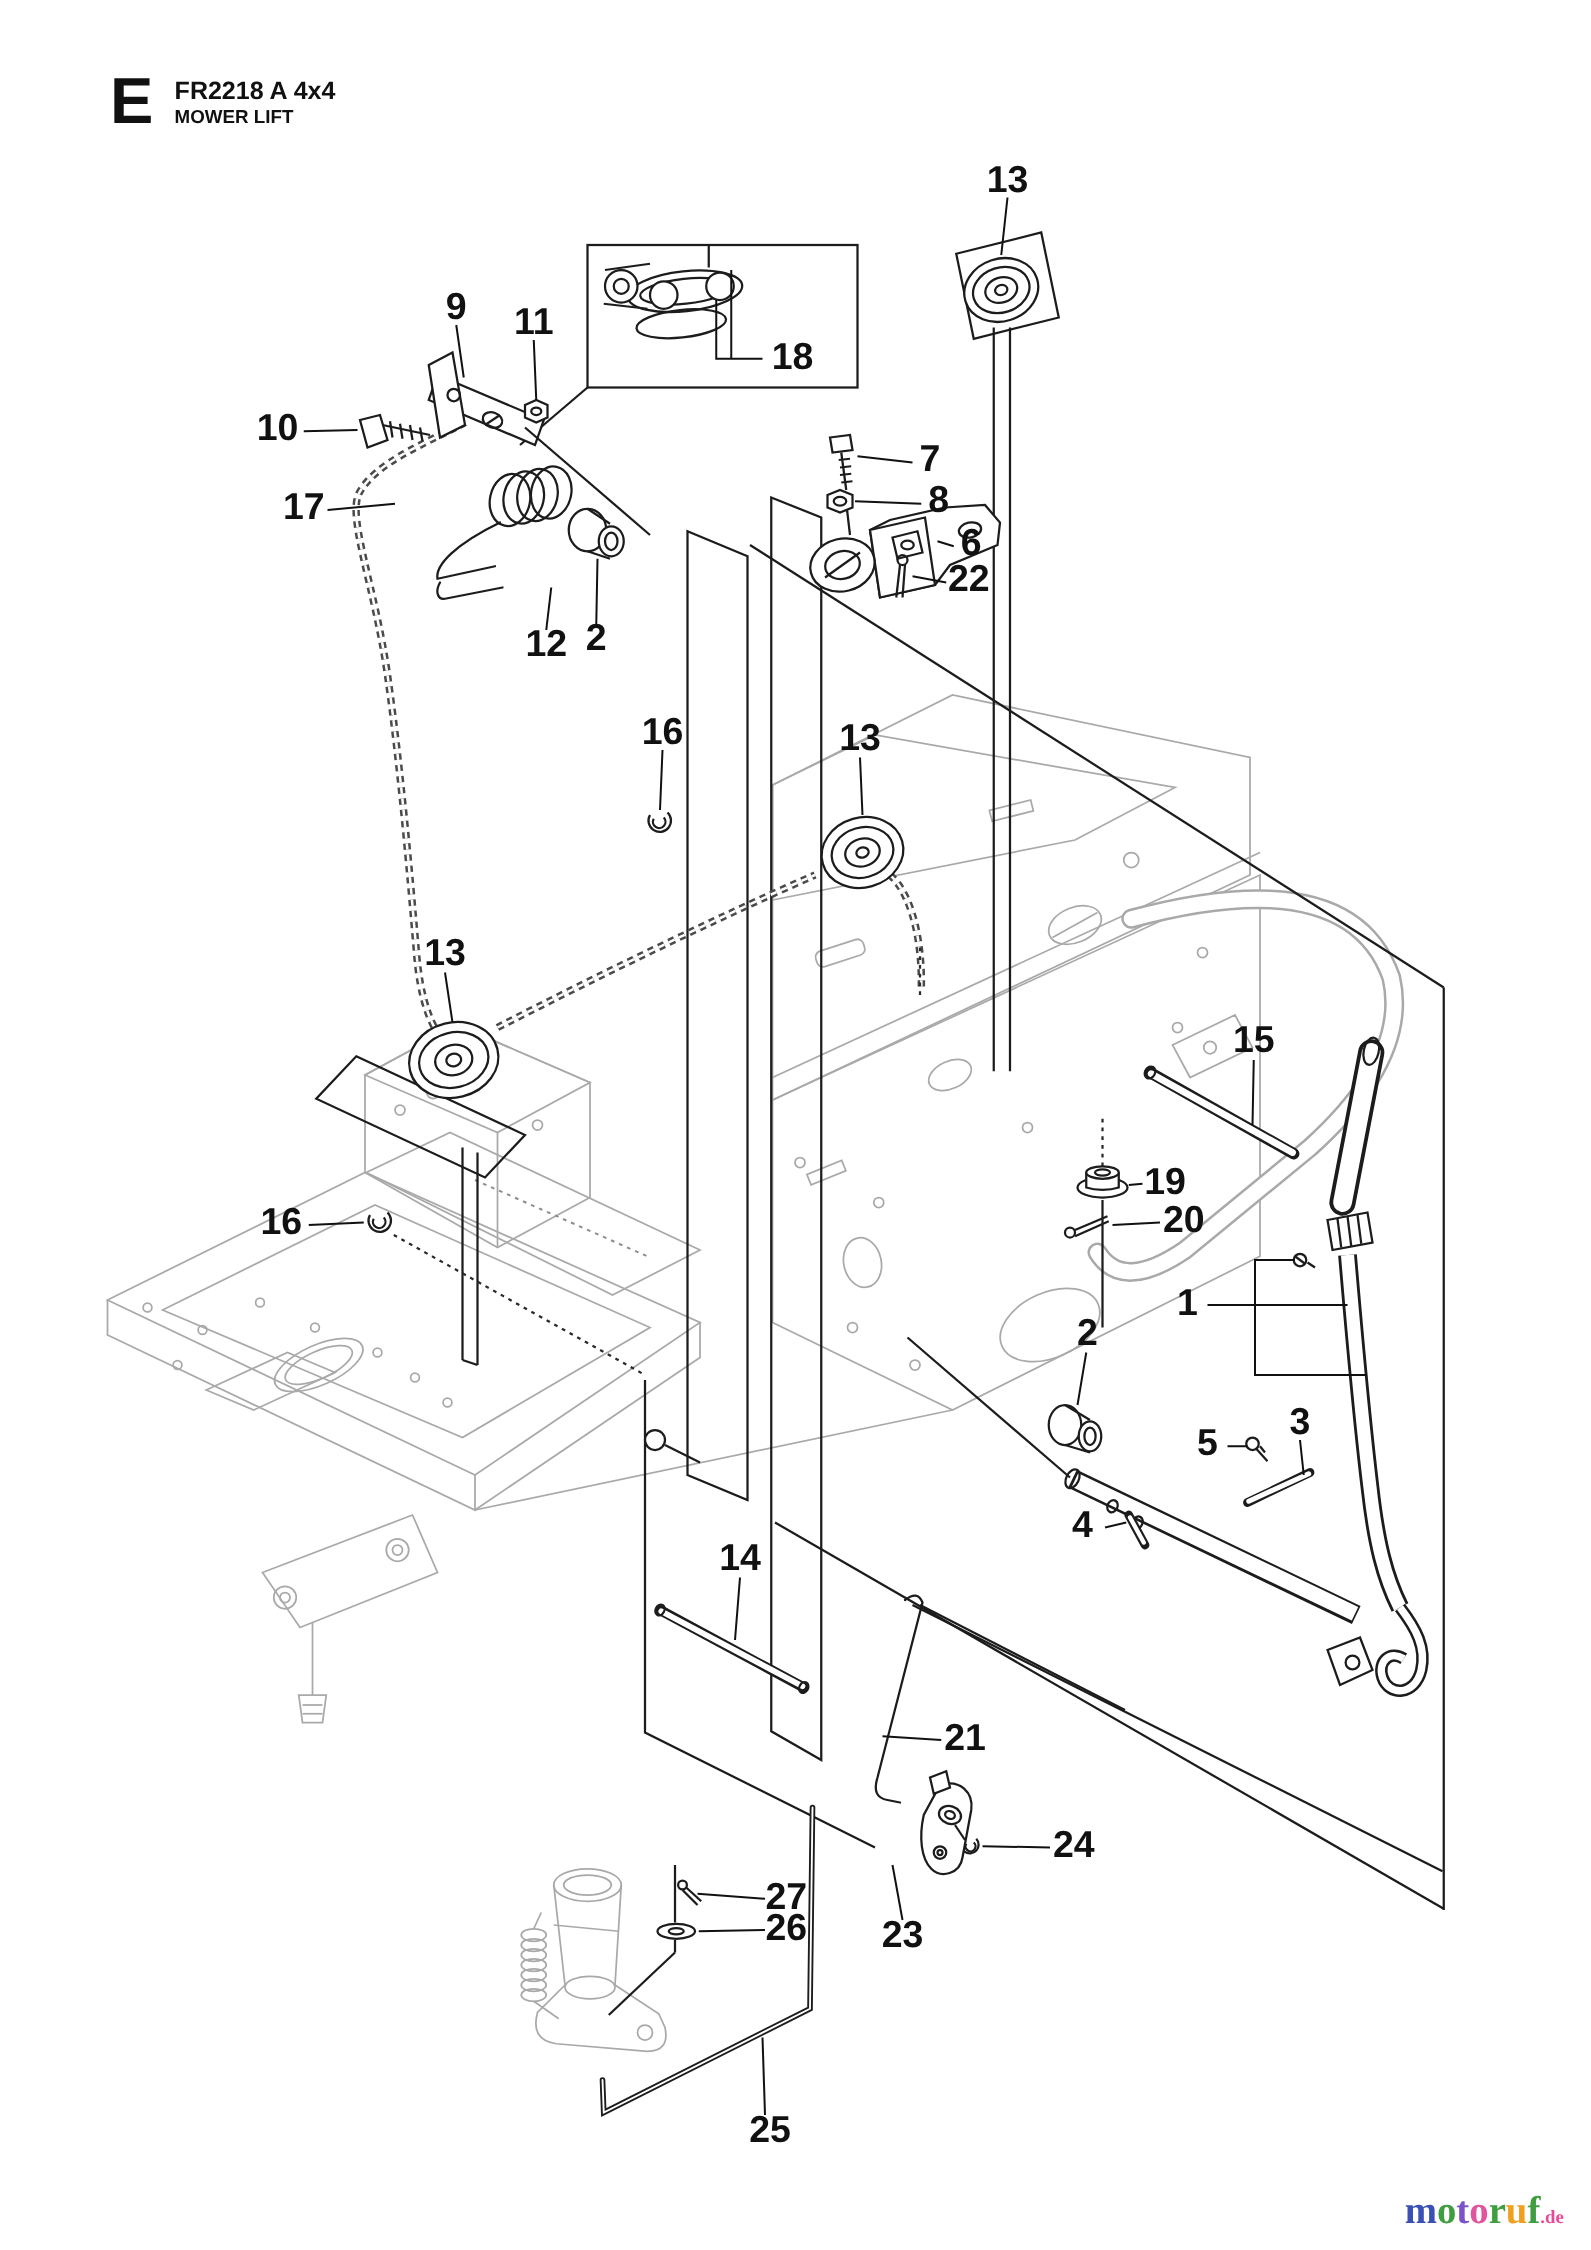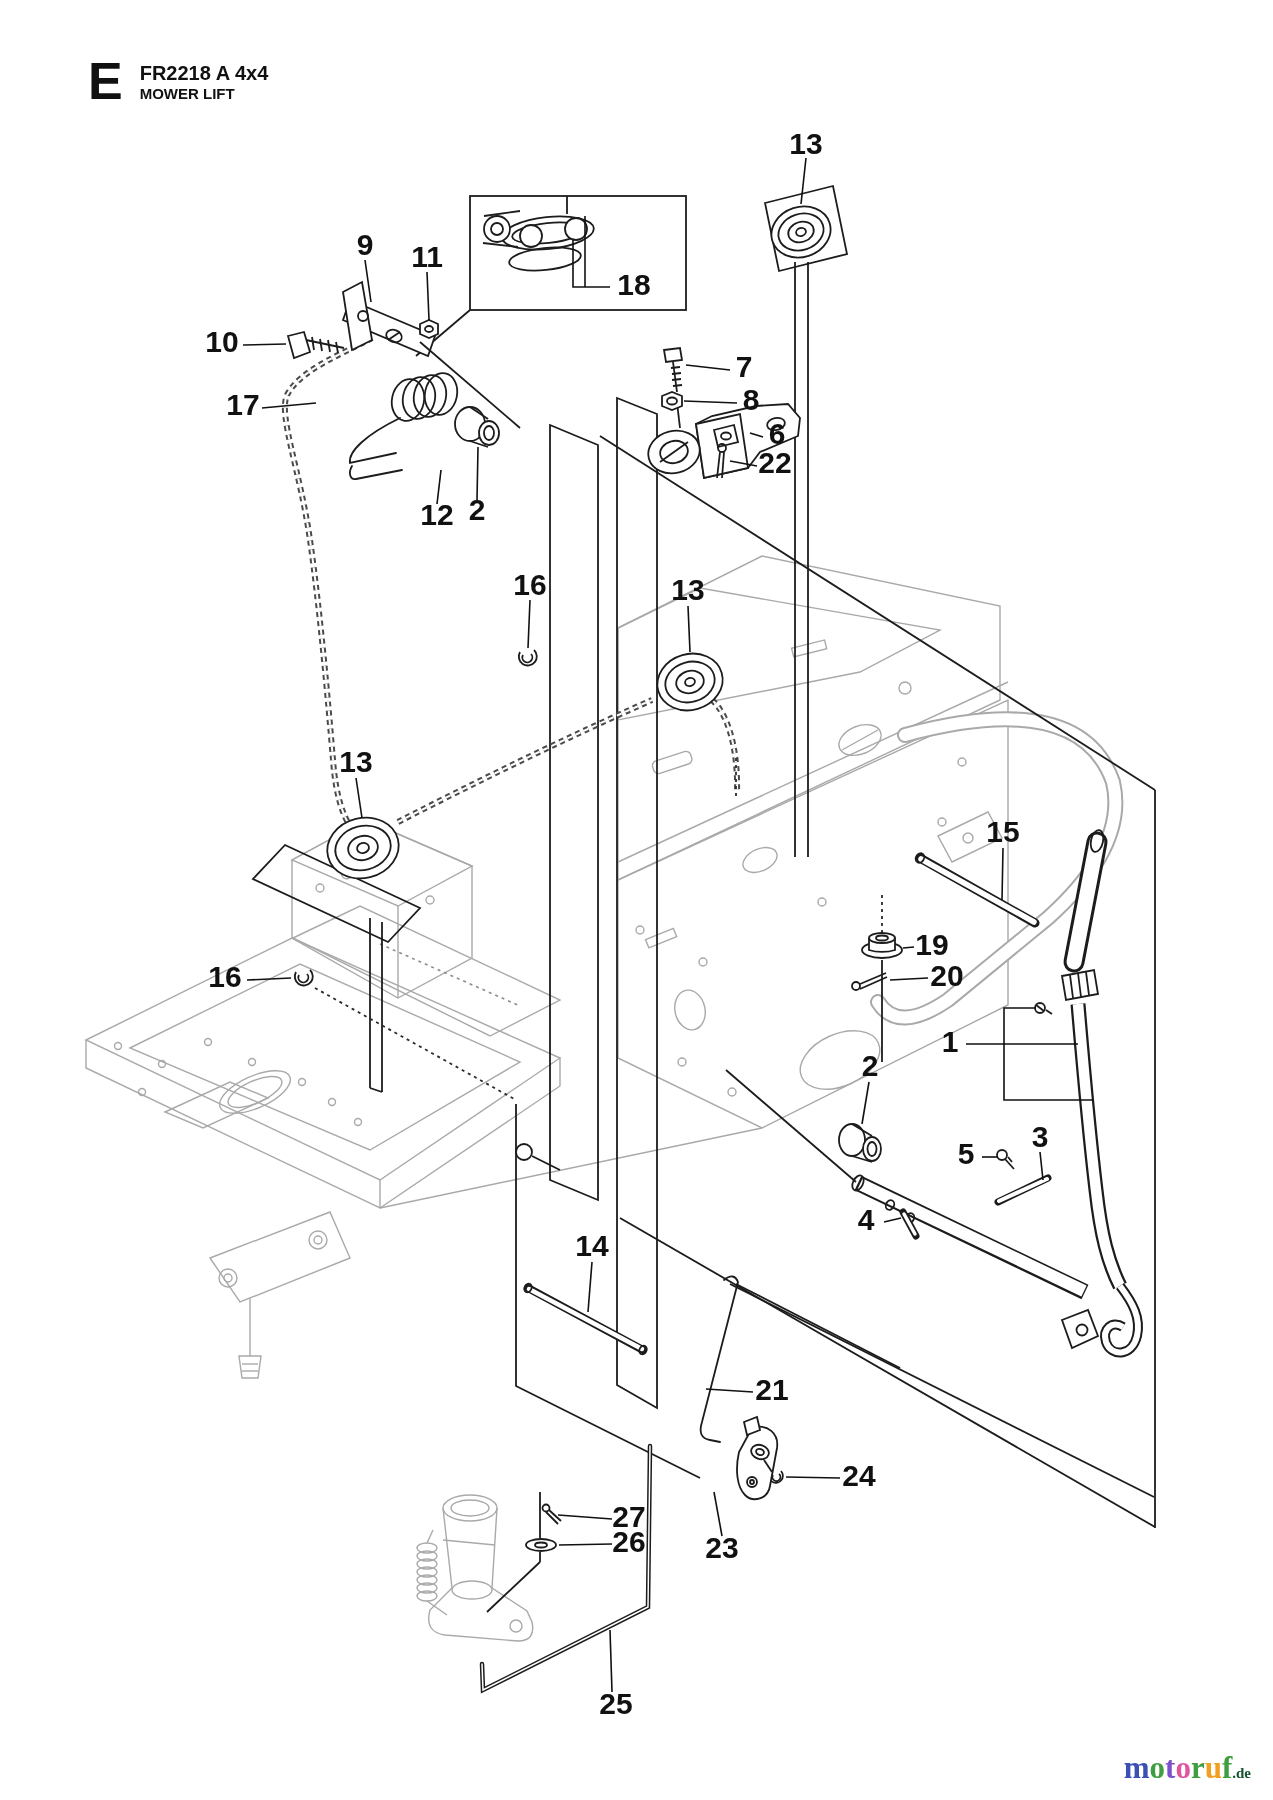--- a/index.html
+++ b/index.html
@@ -8,21 +8,21 @@
   #art{position:absolute;left:0;top:0;}
   
   #titleblock{position:absolute;left:88px;top:58px;display:flex;align-items:flex-start;gap:16px;color:#111;}
   #bigletter{font-size:52px;font-weight:bold;line-height:0.9;letter-spacing:1px;}
   #titletext{padding-top:4px;}
   #model{font-size:20px;font-weight:bold;line-height:1.15;}
   #subtitle{font-size:15px;font-weight:bold;line-height:1.15;}
   
   #logo{position:absolute;right:22px;bottom:14px;font-family:"Liberation Serif",serif;
         font-weight:bold;font-size:31px;letter-spacing:0px;white-space:nowrap;}
-  #logo .suffix{font-size:15px;color:#14532d;font-weight:bold;}
+  #logo .suffix{font-size:15px;color:#ec4899;font-weight:bold;}
   
   .blk{stroke:#1c1c1c;fill:none;stroke-width:1.8;}
   .blk2{stroke:#1c1c1c;fill:#ffffff;stroke-width:1.8;}
   .gry{stroke:#a9a9a9;fill:none;stroke-width:1.4;}
   .dotg{stroke:#8d8d8d;fill:none;stroke-width:1.6;stroke-dasharray:3 4;}
   .dotb{stroke:#2a2a2a;fill:none;stroke-width:1.8;stroke-dasharray:3 4;}
   .chain{stroke:#4a4a4a;fill:none;stroke-width:6;stroke-dasharray:5 4;}
   .chainw{stroke:#ffffff;fill:none;stroke-width:2;stroke-dasharray:5 4;}
   .callout-num{font-family:"Liberation Sans",sans-serif;font-weight:bold;font-size:30px;fill:#111;}
   .leader{stroke:#111;stroke-width:1.6;fill:none;}

